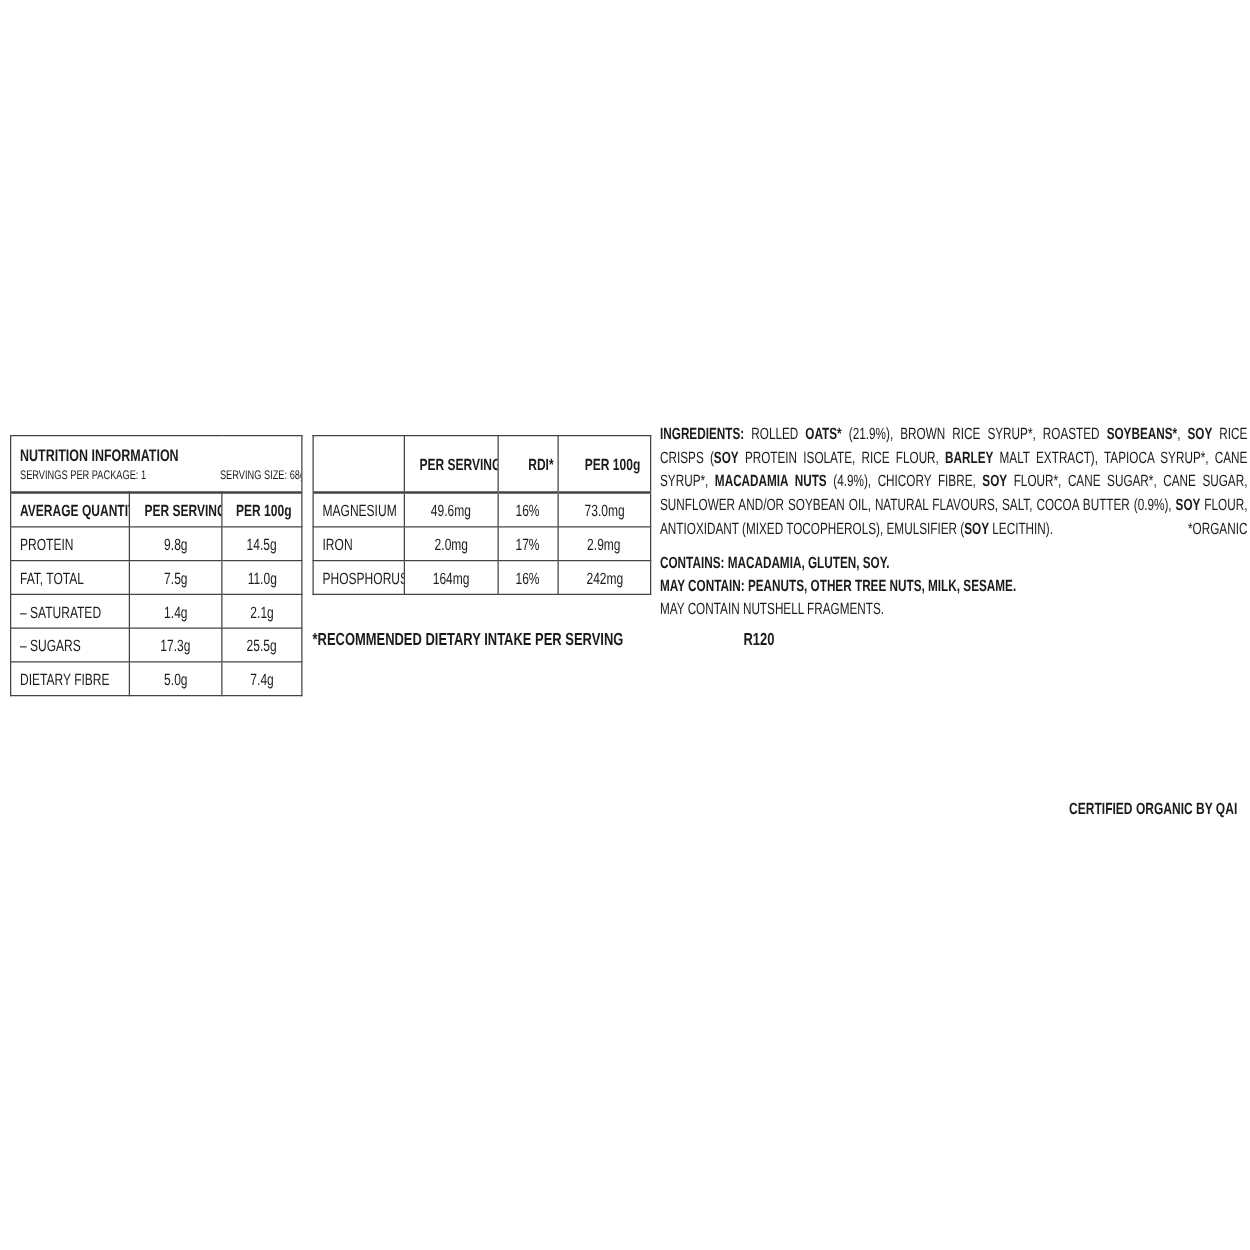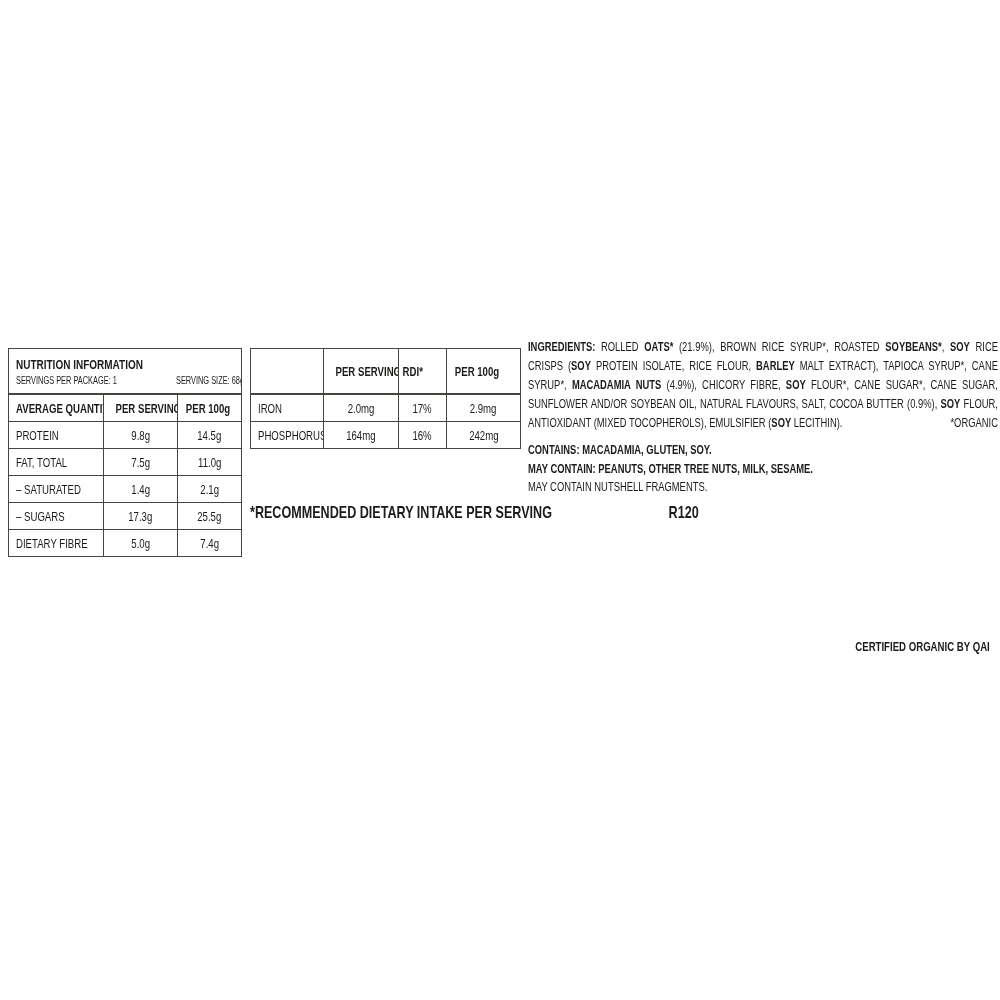--- a/index.html
+++ b/index.html
@@ -36,31 +36,31 @@
     height: 26px;
     padding: 0;
     font-size: 13px;
     vertical-align: middle;
     overflow: hidden;
     white-space: nowrap;
   }
   tr.h1 td { height: 44px; border-bottom-width: 2px; }
   td.name { text-align: left; padding-left: 7px; }
   td.val  { text-align: center; }
-  td.head { text-align: left; font-weight: bold; }
+  td.head { text-align: right; font-weight: bold; }
 
   .title-block { padding: 2px 7px 0 7px; }
   .title-line  { font-size: 13.5px; font-weight: bold; line-height: 17px; }
   .sub-line    { display: flex; justify-content: space-between; font-size: 10px; line-height: 15px; }
 
   #rdi-note {
     position: absolute;
     left: 250px; top: 503px; width: 270px;
     display: flex; justify-content: space-between;
-    font-size: 17px; font-weight: bold;
+    font-size: 14px; font-weight: bold;
   }
 
   #right-col {
     position: absolute;
     left: 528px; top: 337px;
     width: 650px;
     transform: scaleX(0.723);
     transform-origin: 0 0;
   }
   .ing {
@@ -144,20 +144,26 @@
         <col style="width:74px">
       </colgroup>
     <tbody>
         <tr class="h1">
       <td></td>
       <td class="head"><span class="cx cxc">PER SERVING</span></td>
       <td class="head"><span class="cx cxc">RDI*</span></td>
       <td class="head"><span class="cx cxc">PER 100g</span></td>
     </tr>
     <tr>
+      <td class="name"><span class="cx">MAGNESIUM</span></td>
+      <td class="val"><span class="cx cxc">49.6mg</span></td>
+      <td class="val"><span class="cx cxc">16%</span></td>
+      <td class="val"><span class="cx cxc">73.0mg</span></td>
+    </tr>
+    <tr>
       <td class="name"><span class="cx">IRON</span></td>
       <td class="val"><span class="cx cxc">2.0mg</span></td>
       <td class="val"><span class="cx cxc">17%</span></td>
       <td class="val"><span class="cx cxc">2.9mg</span></td>
     </tr>
     <tr>
       <td class="name"><span class="cx">PHOSPHORUS</span></td>
       <td class="val"><span class="cx cxc">164mg</span></td>
       <td class="val"><span class="cx cxc">16%</span></td>
       <td class="val"><span class="cx cxc">242mg</span></td>

